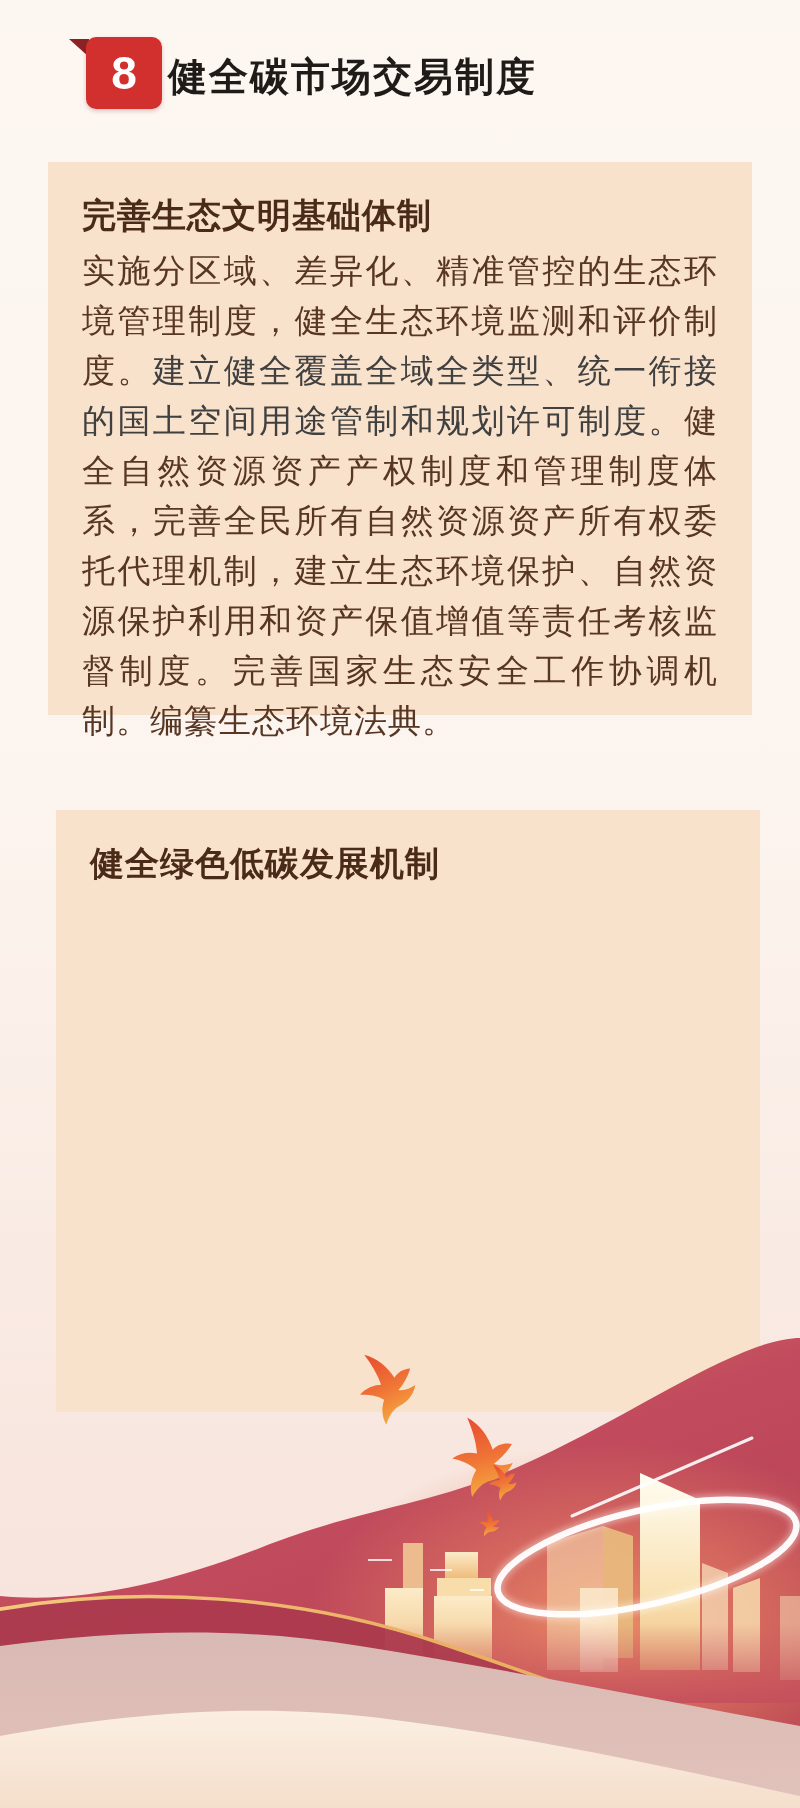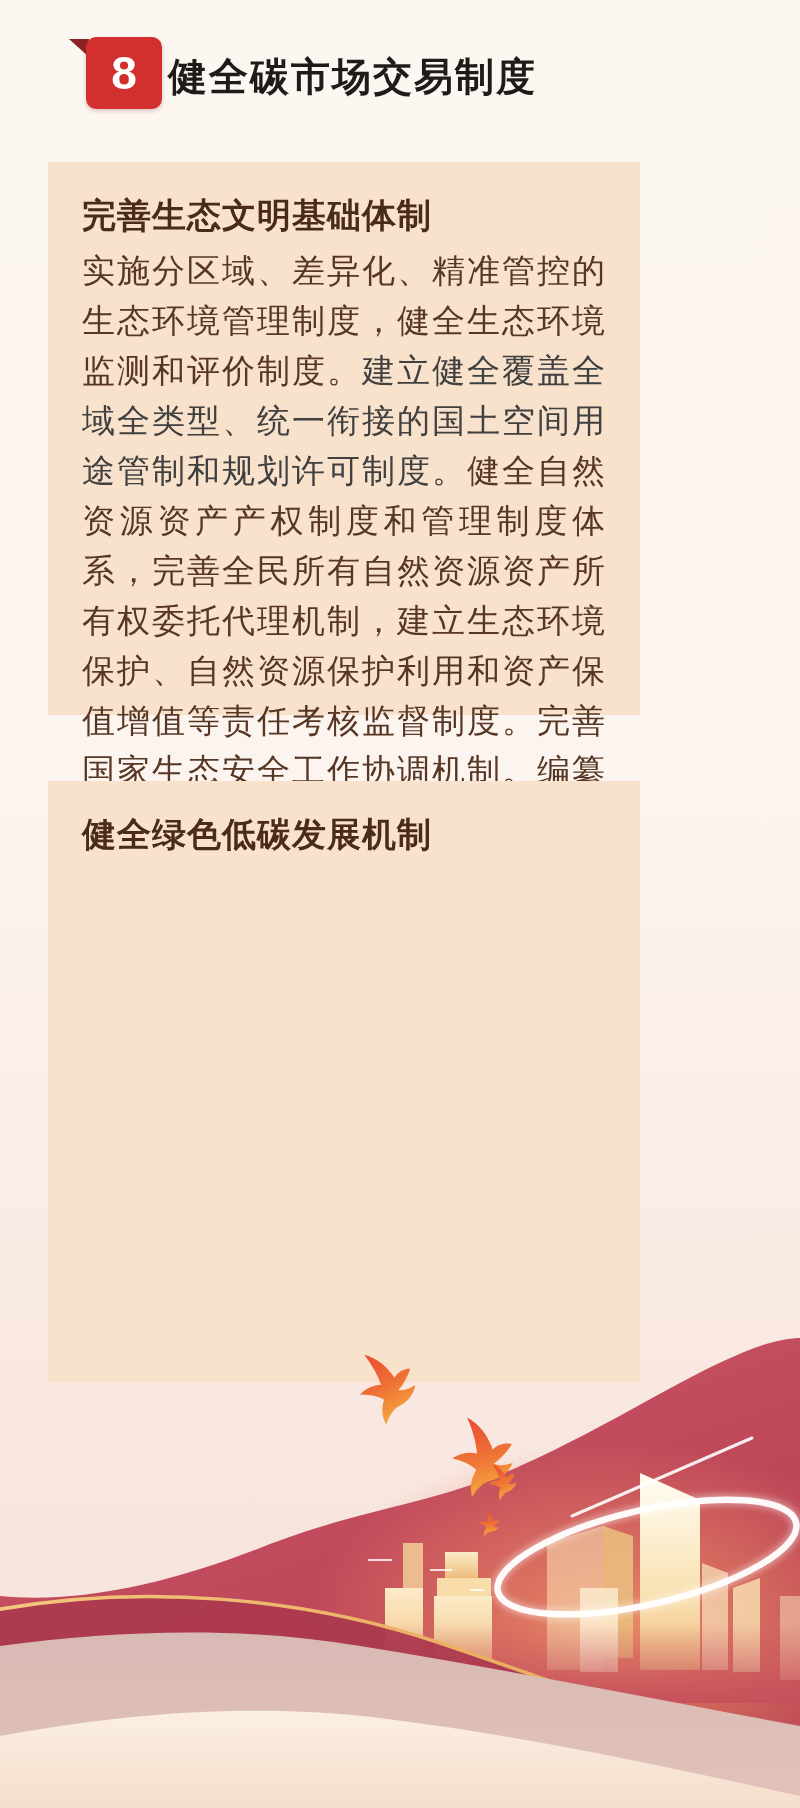--- a/index.html
+++ b/index.html
@@ -10,24 +10,24 @@
   .hdr{position:absolute;left:0;top:0;width:800px;height:130px;}
   .badge-fold{position:absolute;left:69px;top:39px;width:20px;height:18px;
               background:#8C2126;clip-path:polygon(0 0,100% 0,100% 100%);}
   .badge{position:absolute;left:86px;top:37px;width:76px;height:72px;background:#D2302E;
          border-radius:10px;display:flex;align-items:center;justify-content:center;
          box-shadow:0 2px 4px rgba(140,33,38,.25);}
   .badge span{color:#FFFFFF;font-size:46px;font-weight:bold;line-height:1;}
   .hdr-title{position:absolute;left:168px;top:50px;font-size:39px;font-weight:bold;
              color:#1F1B18;letter-spacing:2px;white-space:nowrap;}
   
-  .card{position:absolute;left:48px;width:592px;background:#F9E2CB;
+  .card{position:absolute;left:48px;width:704px;background:#F9E2CB;
         padding:30px 34px;box-sizing:border-box;}
   .card1{top:162px;height:553px;}
-  .card2{top:781px;height:602px;}
+  .card2{top:810px;height:602px;margin-left:8px;}
   .card h3{margin:0 0 8px 0;font-size:34px;line-height:46px;color:#4A2A18;
            font-weight:bold;letter-spacing:1px;}
   .card p{margin:0;font-size:33px;line-height:50px;color:#573624;letter-spacing:1px;
           text-align:justify;font-weight:500;}
   .card p .red{color:#404040;}
   
   .footer-art{position:absolute;left:0;top:1338px;width:800px;height:470px;}
 </style>
 </head>
 <body>

